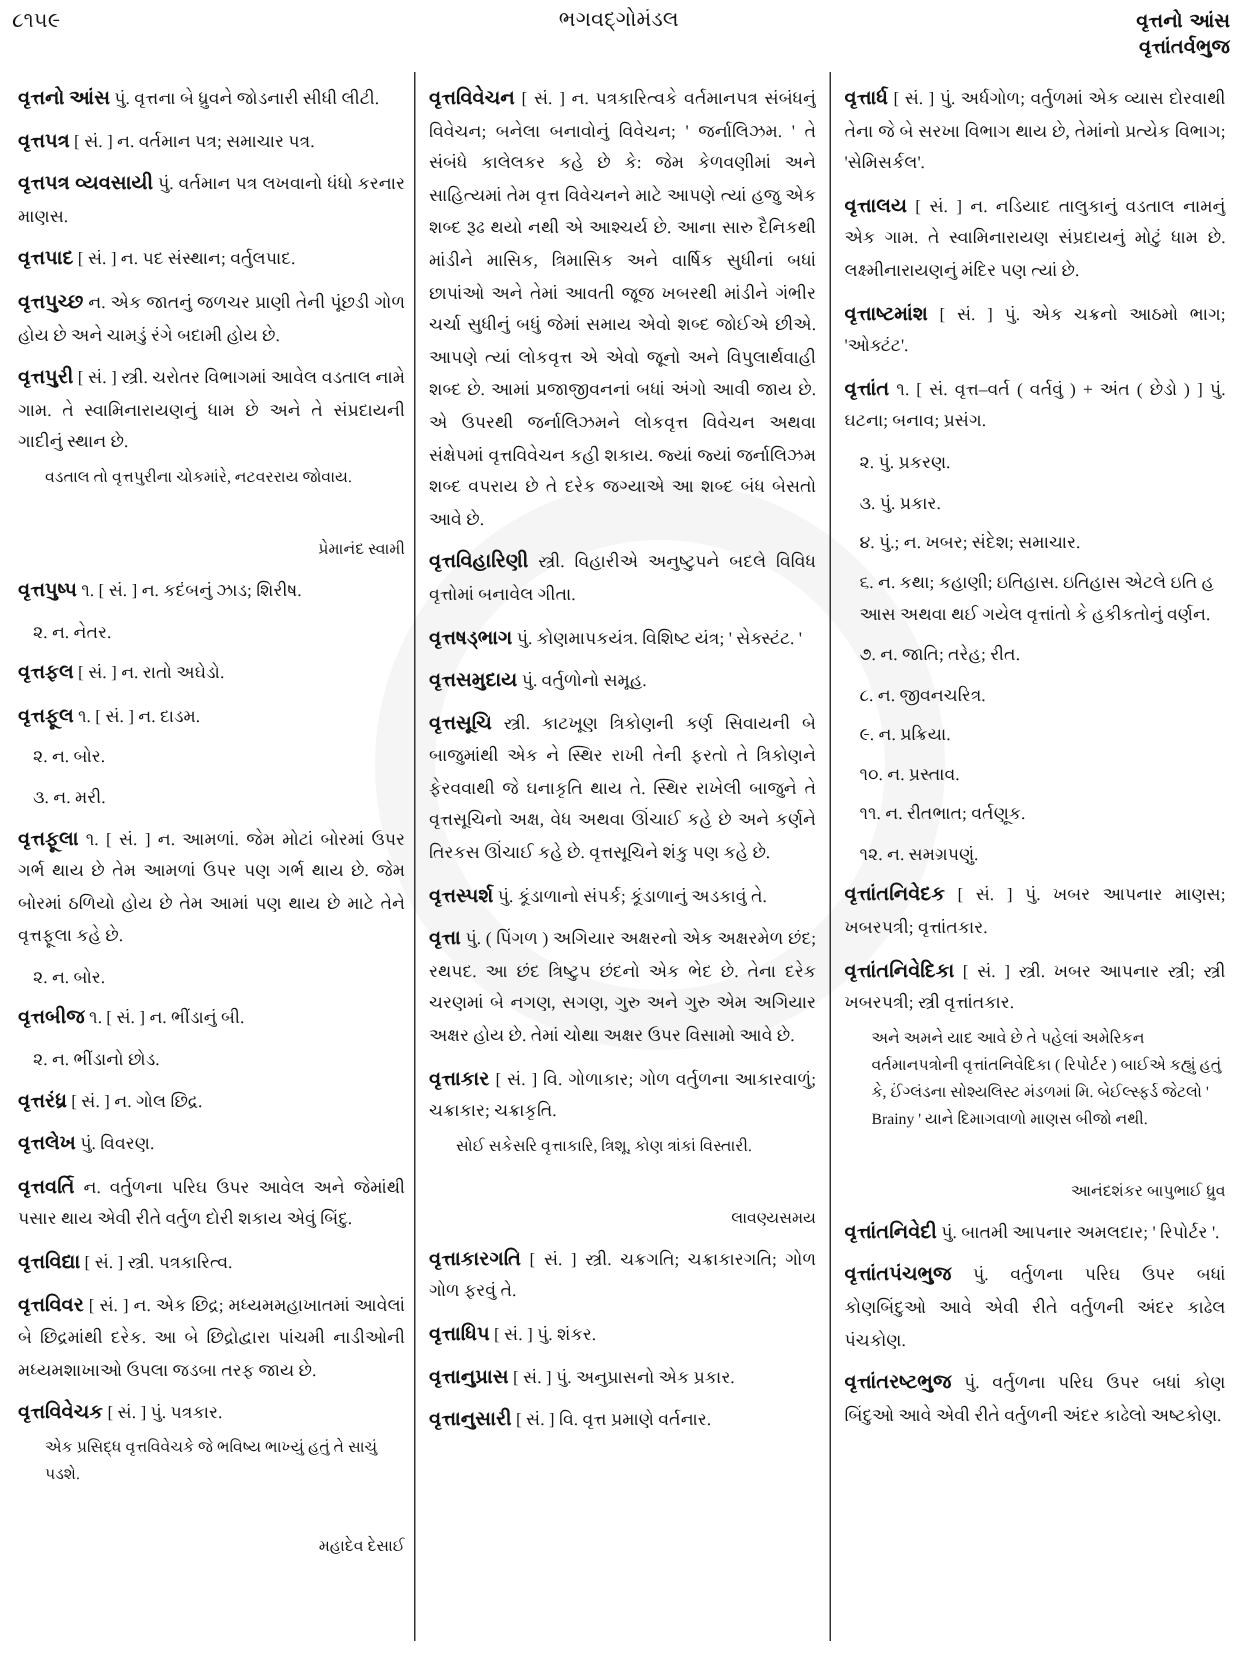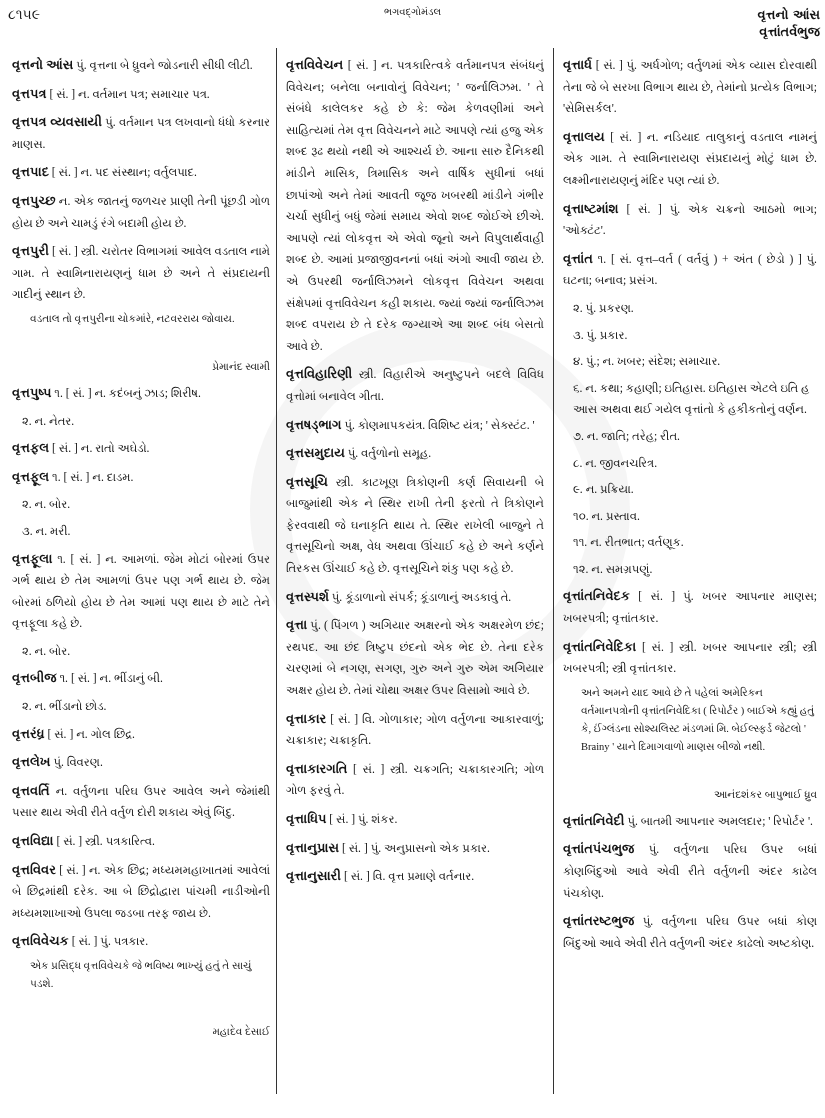--- a/index.html
+++ b/index.html
@@ -1,20 +1,20 @@
 <!DOCTYPE html>
 <html><head>
 <meta charset="utf-8">
 <style>
   html, body { margin: 0; padding: 0; background: #ffffff; }
   body { width: 825px; height: 1118px; overflow: hidden; position: relative; color: #141414;
          font-family: "DejaVu Sans", sans-serif; }
   .header { position: absolute; top: 0; left: 0; width: 790px; height: 48px; padding-left: 40px; }
   .pg { position: absolute; left: 8px; top: 6px; font-size: 14px; }
-  .ptitle { position: absolute; left: 0; width: 825px; text-align: center; top: 6px; font-size: 10px; }
+  .ptitle { position: absolute; left: 0; width: 825px; text-align: center; top: 6px; font-size: 14px; font-family: Liberation Mono, monospace; }
   .guide { position: absolute; right: 10px; top: 6px; text-align: right; font-size: 13px; line-height: 17px; font-weight: bold; }
   .watermark { position: absolute; left: 250px; top: 320px; width: 380px; height: 380px; border-radius: 50%;
                border: 40px solid rgba(200,200,200,0.18); box-sizing: border-box; pointer-events: none; }
   .cols { position: absolute; top: 54px; left: 0; width: 825px; height: 1058px; }
   .col { position: absolute; top: 0; height: 1058px; overflow: hidden; font-size: 11.6px; line-height: 21.6px; font-family: Liberation Serif, serif; }
   .c1 { left: 12px; width: 258px; }
   .c2 { left: 286px; width: 258px; }
   .c3 { left: 563px; width: 254px; }
   .rule { position: absolute; top: 48px; width: 1px; background: #333; height: 1046px; }
   .r1 { left: 276px; } .r2 { left: 553px; }
@@ -71,20 +71,21 @@
     </div>
   <div class="col c2">
       <div class="entry"><span class="hw">વૃત્તવિવેચન</span> <span class="body">[ સં. ] ન. પત્રકારિત્વકે વર્તમાનપત્ર સંબંધનું વિવેચન; બનેલા બનાવોનું વિવેચન; ' જર્નાલિઝમ. ' તે સંબંધે કાલેલકર કહે છે કે: જેમ કેળવણીમાં અને સાહિત્યમાં તેમ વૃત્ત વિવેચનને માટે આપણે ત્યાં હજુ એક શબ્દ રૂઢ થયો નથી એ આશ્ચર્ય છે. આના સારુ દૈનિકથી માંડીને માસિક, ત્રિમાસિક અને વાર્ષિક સુધીનાં બધાં છાપાંઓ અને તેમાં આવતી જૂજ ખબરથી માંડીને ગંભીર ચર્ચા સુધીનું બધું જેમાં સમાય એવો શબ્દ જોઈએ છીએ. આપણે ત્યાં લોકવૃત્ત એ એવો જૂનો અને વિપુલાર્થવાહી શબ્દ છે. આમાં પ્રજાજીવનનાં બધાં અંગો આવી જાય છે. એ ઉપરથી જર્નાલિઝમને લોકવૃત્ત વિવેચન અથવા સંક્ષેપમાં વૃત્તવિવેચન કહી શકાય. જ્યાં જ્યાં જર્નાલિઝમ શબ્દ વપરાય છે તે દરેક જગ્યાએ આ શબ્દ બંધ બેસતો આવે છે.</span></div>
       <div class="entry"><span class="hw">વૃત્તવિહારિણી</span> <span class="body">સ્ત્રી. વિહારીએ અનુષ્ટુપને બદલે વિવિધ વૃત્તોમાં બનાવેલ ગીતા.</span></div>
       <div class="entry"><span class="hw">વૃત્તષડ્ભાગ</span> <span class="body">પું. કોણમાપકયંત્ર. વિશિષ્ટ યંત્ર; ' સેક્સ્ટંટ. '</span></div>
       <div class="entry"><span class="hw">વૃત્તસમુદાય</span> <span class="body">પું. વર્તુળોનો સમૂહ.</span></div>
       <div class="entry"><span class="hw">વૃત્તસૂચિ</span> <span class="body">સ્ત્રી. કાટખૂણ ત્રિકોણની કર્ણ સિવાયની બે બાજુમાંથી એક ને સ્થિર રાખી તેની ફરતો તે ત્રિકોણને ફેરવવાથી જે ઘનાકૃતિ થાય તે. સ્થિર રાખેલી બાજુને તે વૃત્તસૂચિનો અક્ષ, વેધ અથવા ઊંચાઈ કહે છે અને કર્ણને તિરકસ ઊંચાઈ કહે છે. વૃત્તસૂચિને શંકુ પણ કહે છે.</span></div>
       <div class="entry"><span class="hw">વૃત્તસ્પર્શ</span> <span class="body">પું. કૂંડાળાનો સંપર્ક; કૂંડાળાનું અડકાવું તે.</span></div>
       <div class="entry"><span class="hw">વૃત્તા</span> <span class="body">પું. ( પિંગળ ) અગિયાર અક્ષરનો એક અક્ષરમેળ છંદ; રથપદ. આ છંદ ત્રિષ્ટુપ છંદનો એક ભેદ છે. તેના દરેક ચરણમાં બે નગણ, સગણ, ગુરુ અને ગુરુ એમ અગિયાર અક્ષર હોય છે. તેમાં ચોથા અક્ષર ઉપર વિસામો આવે છે.</span></div>
       <div class="entry"><span class="hw">વૃત્તાકાર</span> <span class="body">[ સં. ] વિ. ગોળાકાર; ગોળ વર્તુળના આકારવાળું; ચક્રાકાર; ચક્રાકૃતિ.</span></div>
+      <div class="quote"><span>સોઈ સકેસરિ વૃત્તાકારિ, ત્રિશૂ, કોણ ત્રાંકાં વિસ્તારી.</span><span class="auth">લાવણ્યસમય</span></div>
       <div class="entry"><span class="hw">વૃત્તાકારગતિ</span> <span class="body">[ સં. ] સ્ત્રી. ચક્રગતિ; ચક્રાકારગતિ; ગોળ ગોળ ફરવું તે.</span></div>
       <div class="entry"><span class="hw">વૃત્તાધિપ</span> <span class="body">[ સં. ] પું. શંકર.</span></div>
       <div class="entry"><span class="hw">વૃત્તાનુપ્રાસ</span> <span class="body">[ સં. ] પું. અનુપ્રાસનો એક પ્રકાર.</span></div>
       <div class="entry"><span class="hw">વૃત્તાનુસારી</span> <span class="body">[ સં. ] વિ. વૃત્ત પ્રમાણે વર્તનાર.</span></div>
     </div>
   <div class="col c3">
       <div class="entry"><span class="hw">વૃત્તાર્ધ</span> <span class="body">[ સં. ] પું. અર્ધગોળ; વર્તુળમાં એક વ્યાસ દોરવાથી તેના જે બે સરખા વિભાગ થાય છે, તેમાંનો પ્રત્યેક વિભાગ; 'સેમિસર્કલ'.</span></div>
       <div class="entry"><span class="hw">વૃત્તાલય</span> <span class="body">[ સં. ] ન. નડિયાદ તાલુકાનું વડતાલ નામનું એક ગામ. તે સ્વામિનારાયણ સંપ્રદાયનું મોટું ધામ છે. લક્ષ્મીનારાયણનું મંદિર પણ ત્યાં છે.</span></div>
       <div class="entry"><span class="hw">વૃત્તાષ્ટમાંશ</span> <span class="body">[ સં. ] પું. એક ચક્રનો આઠમો ભાગ; 'ઓક્ટંટ'.</span></div>
       <div class="entry"><span class="hw">વૃત્તાંત</span> <span class="body">૧. [ સં. વૃત્ત–વર્ત ( વર્તવું ) + અંત ( છેડો ) ] પું. ઘટના; બનાવ; પ્રસંગ.</span></div>

